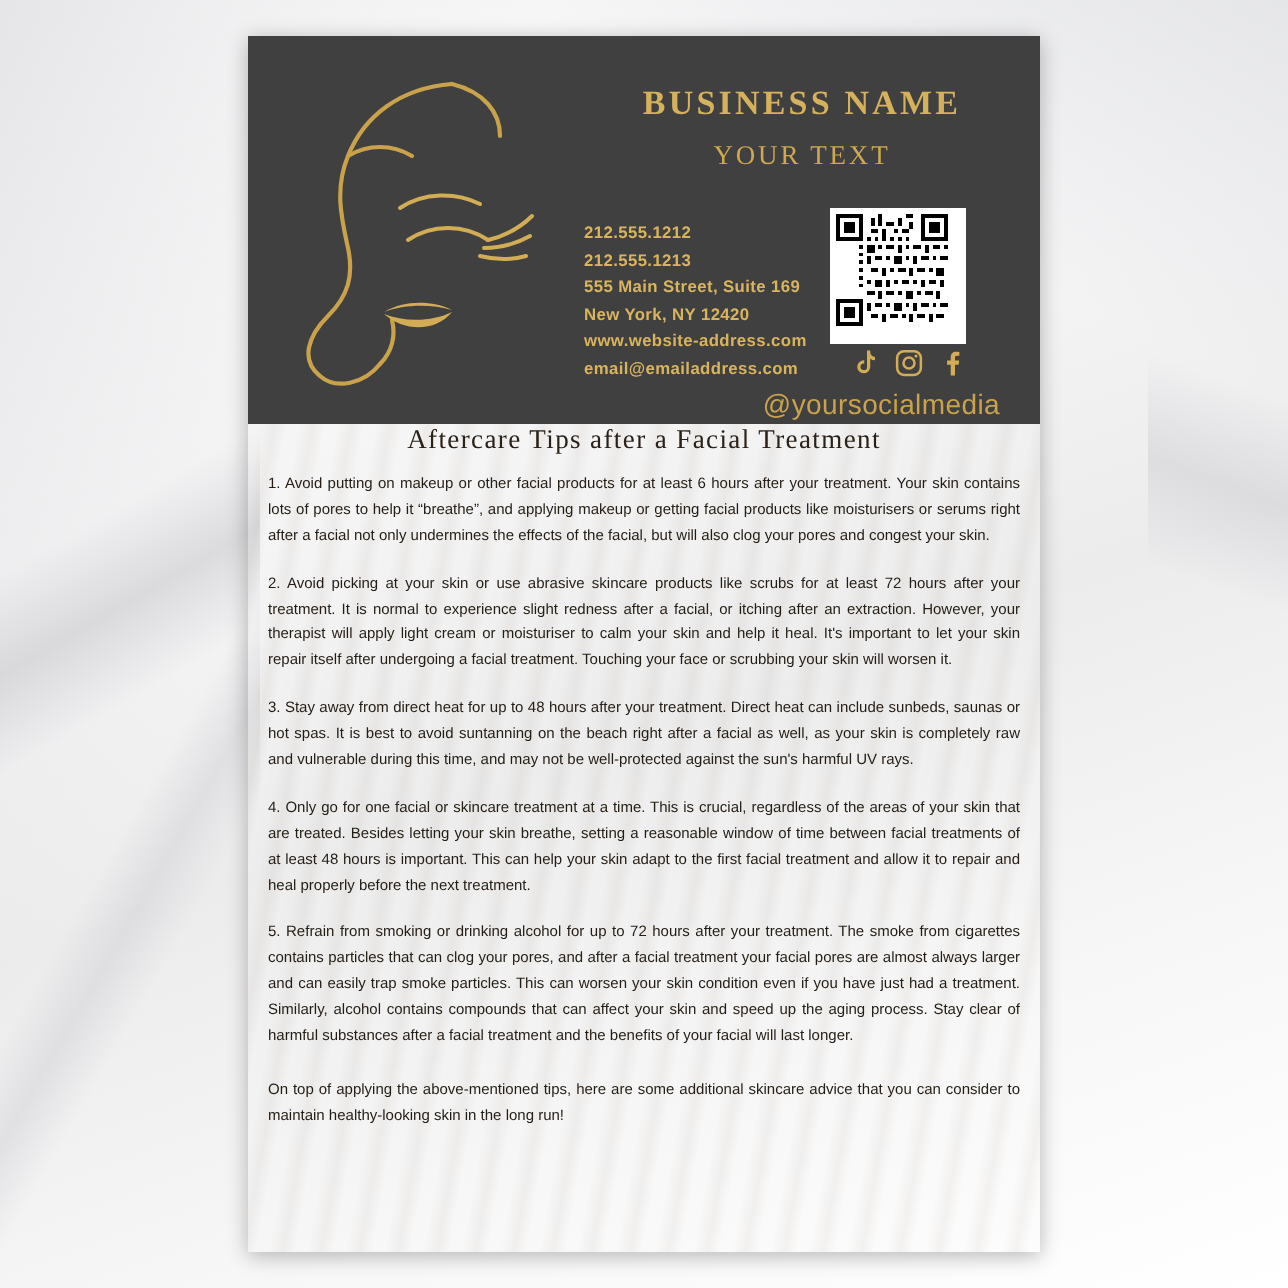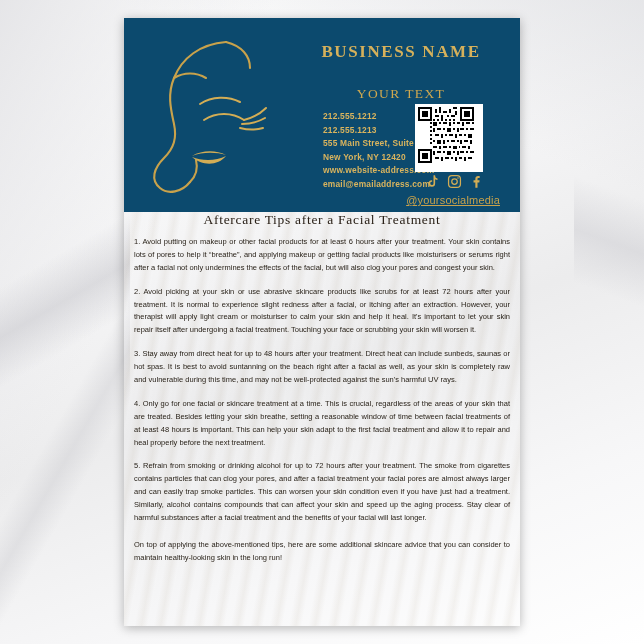--- a/index.html
+++ b/index.html
@@ -47,21 +47,21 @@
     width: 396px;
     height: 608px;
     box-shadow: 0 2px 10px rgba(0,0,0,0.28);
     overflow: hidden;
   }
 
   
   .header {
     position: relative;
     height: 194px;
-    background: #0c4a6e;
+    background: #404040;
     overflow: hidden;
   }
 
   .face-art {
     position: absolute;
     left: 6px;
     top: 14px;
     width: 180px;
     height: 180px;
   }
@@ -79,34 +79,33 @@
     font-size: 17px;
     letter-spacing: 1.6px;
     font-weight: 700;
     color: #d6b15b;
     white-space: nowrap;
   }
   .brand .tag {
     font-family: "Liberation Serif", serif;
     font-size: 13.5px;
     letter-spacing: 1.4px;
-    margin-top: 24px;
+    margin-top: 8px;
     color: #cfa84f;
   }
 
   .contact {
     position: absolute;
     left: 168px;
     top: 92px;
     color: #d9b45e;
     font-size: 8.4px;
     font-weight: bold;
     line-height: 1.62;
     letter-spacing: 0.2px;
-    margin-left: 31px;
   }
   .contact div { white-space: nowrap; }
 
   .qr-wrap {
     position: absolute;
     right: 37px;
     top: 86px;
     width: 62px;
     height: 62px;
     background: #ffffff;
@@ -126,24 +125,23 @@
     width: 15px;
     height: 15px;
     color: #d3ad55;
     display: block;
   }
   .handle {
     position: absolute;
     right: 20px;
     top: 176px;
     color: #c9a24b;
-    font-size: 11px;
+    font-size: 14px;
     letter-spacing: 0.2px;
     white-space: nowrap;
-    text-decoration: underline;
   }
 
   
   .body {
     position: relative;
     height: 414px;
     background:
       linear-gradient(105deg,
         #8d6c2e 0%,
         #c9a55c 6%,

